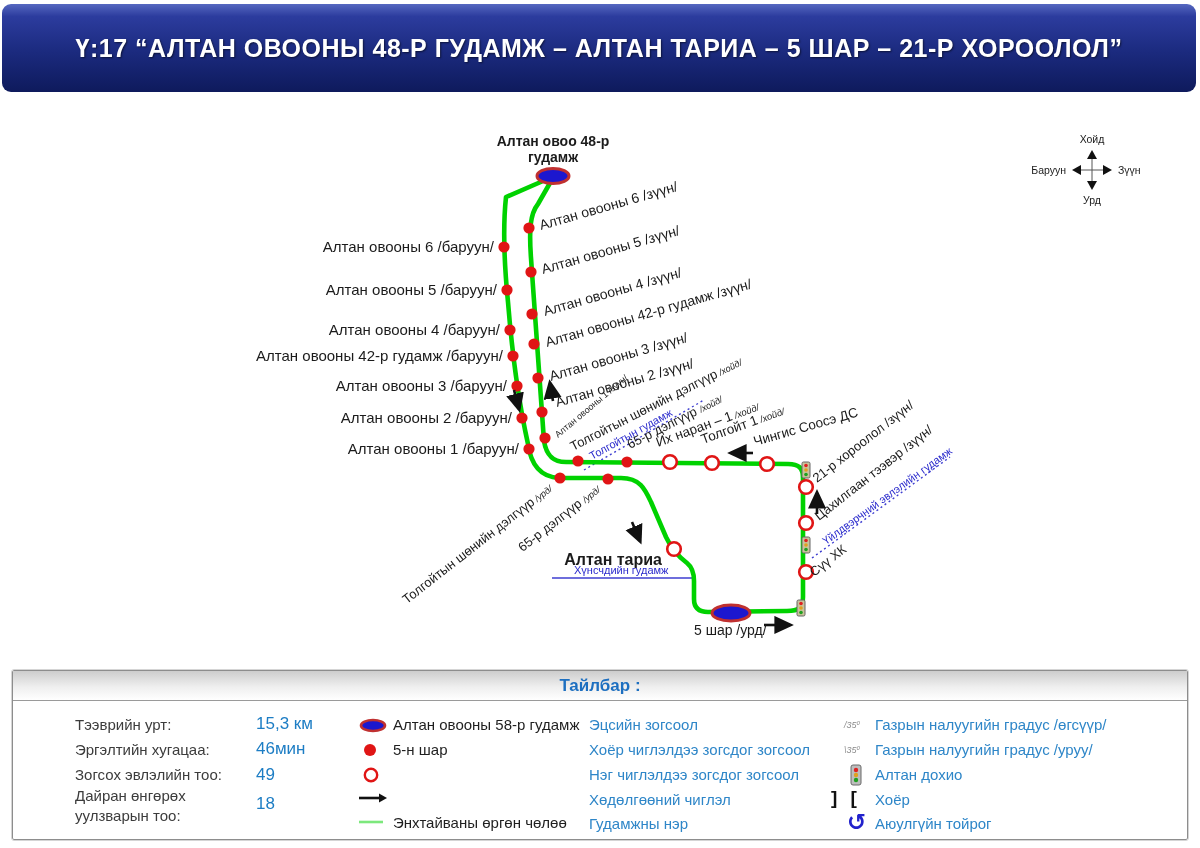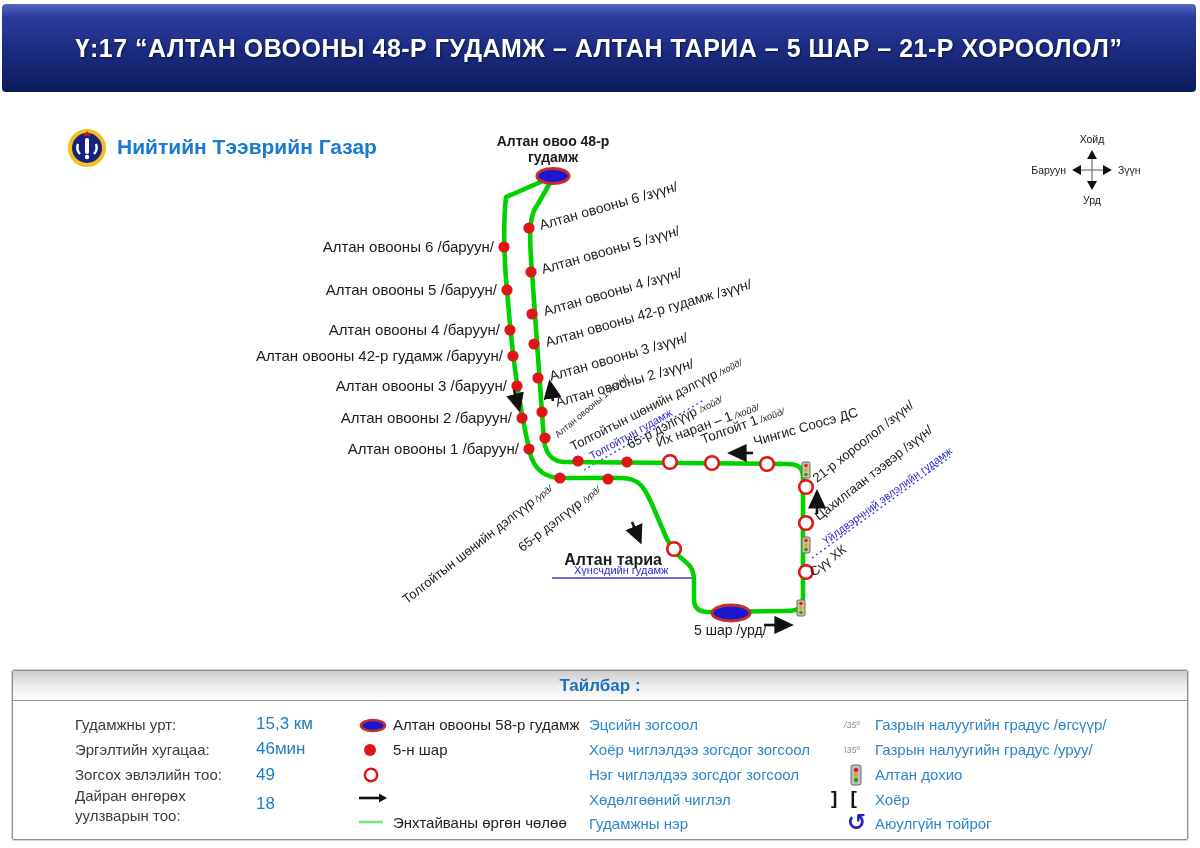--- a/index.html
+++ b/index.html
@@ -1,21 +1,21 @@
 <!DOCTYPE html>
 <html><head>
 <meta charset="utf-8">
 <style>
   html,body{margin:0;padding:0;background:#fff;}
   body{font-family:"Liberation Sans","DejaVu Sans",sans-serif;}
   #page{position:relative;width:1200px;height:848px;background:#fff;overflow:hidden;}
 
   
   .header{position:absolute;left:2px;top:4px;width:1194px;height:88px;
-    border-radius:4px;
+    border-radius:9px;
     background:linear-gradient(180deg,#5668c0 0%,#2c3c9e 14%,#1b2a7e 55%,#0e1a5c 100%);
     display:flex;align-items:center;justify-content:center;}
   .header h1{margin:0;color:#fff;font-size:25px;font-weight:bold;letter-spacing:.5px;
     text-shadow:1px 1px 2px rgba(0,0,0,.55);white-space:nowrap;}
 
   
   .logo{position:absolute;left:66px;top:126px;display:flex;align-items:center;gap:9px;}
   .logo-text{color:#1a7ad0;font-size:21px;font-weight:bold;}
 
   
@@ -41,31 +41,20 @@
 </style>
 </head>
 <body>
 
 <div id="page">
 
   <div class="header">
     <h1>Ү:17 “АЛТАН ОВООНЫ 48-Р ГУДАМЖ – АЛТАН ТАРИА – 5 ШАР – 21-Р ХОРООЛОЛ”</h1>
   </div>
 
-  <div class="logo">
-    <svg width="42" height="42" viewBox="0 0 42 42">
-      <circle cx="21" cy="22" r="17" fill="#16227e" stroke="#f0c020" stroke-width="4"></circle>
-      <path d="M21 5 l4 5 h-8 z" fill="#c01818"></path>
-      <rect x="19" y="12" width="4" height="16" rx="2" fill="#fff"></rect>
-      <path d="M12 18 q-2 6 2 10" stroke="#fff" stroke-width="2.4" fill="none"></path>
-      <path d="M30 18 q2 6 -2 10" stroke="#fff" stroke-width="2.4" fill="none"></path>
-      <circle cx="21" cy="31" r="2.2" fill="#fff"></circle>
-    </svg>
-    <span class="logo-text">Нийтийн Тээврийн Газар</span>
-  </div>
 
   <svg id="route-svg" viewBox="0 0 1200 848">
     <defs>
       <marker id="ah" markerWidth="8" markerHeight="8" refX="6" refY="3.5" orient="auto">
         <path d="M0,0 L7.5,3.5 L0,7 z" fill="#111"></path>
       </marker>
     </defs>
   <line x1="584" y1="470" x2="704" y2="400" stroke="#2a2acc" stroke-width="1.4" stroke-dasharray="2,3" opacity="0.9"></line>
       <line x1="812" y1="558" x2="950" y2="457" stroke="#2a2acc" stroke-width="1.4" stroke-dasharray="2,3" opacity="0.9"></line>
       <line x1="552" y1="578" x2="694" y2="578" stroke="#2a2acc" stroke-width="1.4" stroke-dasharray="none" opacity="0.9"></line>
@@ -154,21 +143,21 @@
       <path d="M1112,170 l-9,-5 v10 z" fill="#111"></path>
       <text x="1092" y="143" text-anchor="middle" font-size="10.5" fill="#222">Хойд</text>
       <text x="1092" y="204" text-anchor="middle" font-size="10.5" fill="#222">Урд</text>
       <text x="1066" y="174" text-anchor="end" font-size="10.5" fill="#222">Баруун</text>
       <text x="1118" y="174" text-anchor="start" font-size="10.5" fill="#222">Зүүн</text>
     </svg>
 
   <div class="legend">
     <div class="legend-title">Тайлбар :</div>
 
-    <span class="lg lg-label" style="left:62px;top:45px">Гудамжны урт:</span>
+    <span class="lg lg-label" style="left:62px;top:45px">Тээврийн урт:</span>
     <span class="lg lg-value" style="left:243px;top:43px">15,3 км</span>
     <span class="lg lg-label" style="left:62px;top:70px">Эргэлтийн хугацаа:</span>
     <span class="lg lg-value" style="left:243px;top:68px">46мин</span>
     <span class="lg lg-label" style="left:62px;top:95px">Зогсох эвлэлийн тоо:</span>
     <span class="lg lg-value" style="left:243px;top:94px">49</span>
     <span class="lg lg-label" style="left:62px;top:116px">Дайран өнгөрөх</span>
     <span class="lg lg-label" style="left:62px;top:136px">уулзварын тоо:</span>
     <span class="lg lg-value" style="left:243px;top:123px">18</span>
 
     <svg class="lg" style="left:344px;top:47px" width="40" height="15">

